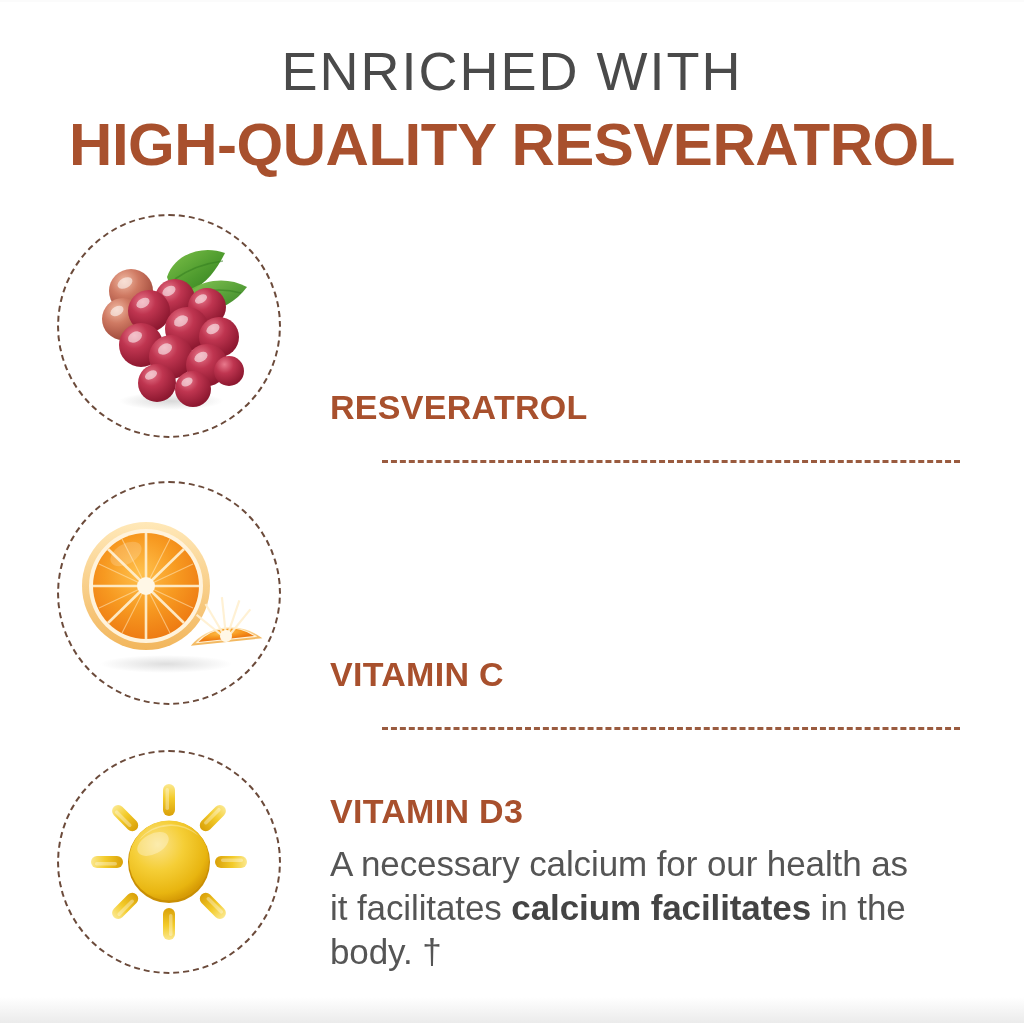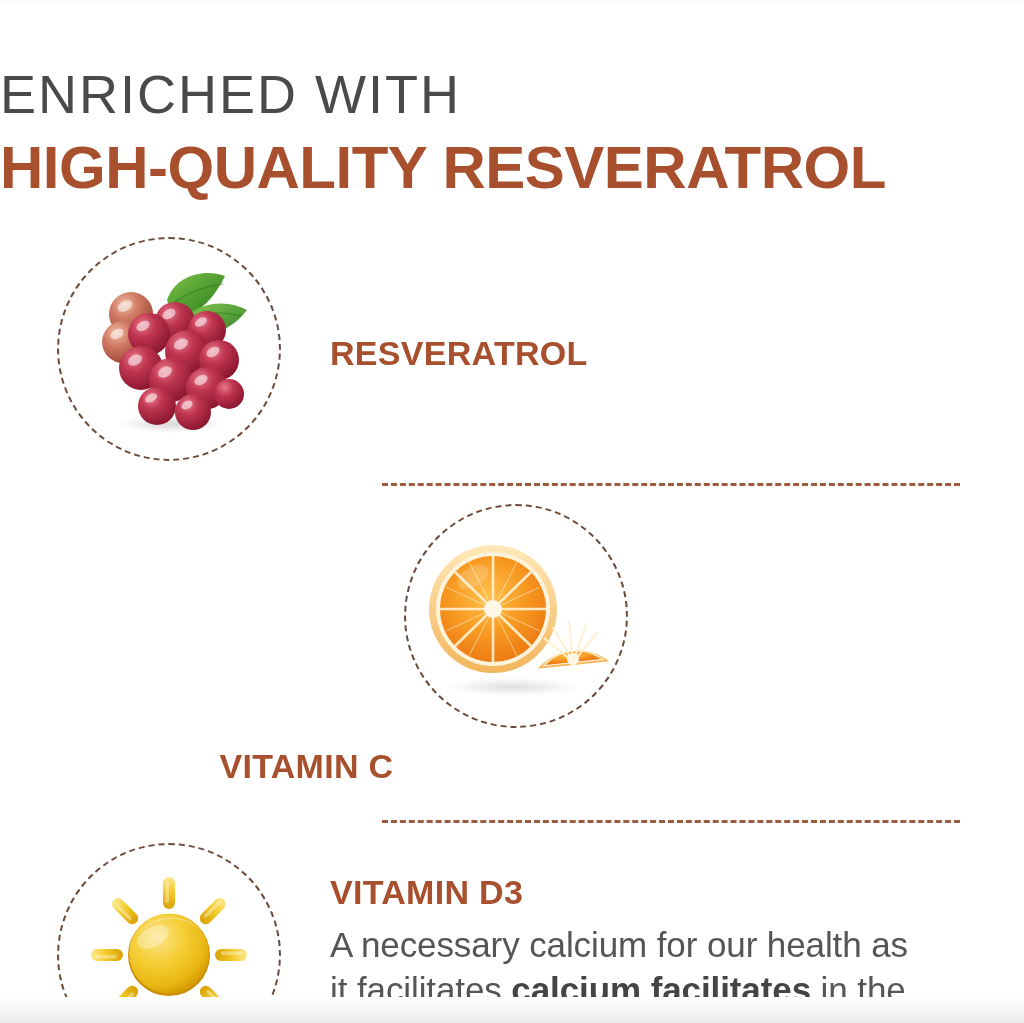--- a/index.html
+++ b/index.html
@@ -9,21 +9,21 @@
     font-family:"Liberation Sans", sans-serif;
     overflow:hidden;
     position:relative;
   }
   .page{
     position:absolute;inset:0;
     background:#ffffff;
     overflow:hidden;
   }
   
-  .header{ text-align:left; padding-top:66px; }
+  .header{ text-align:center; padding-top:43px; }
   .title-1{
     font-size:54px;
     font-weight:300;
     letter-spacing:2.0px;
     color:#4a4a4a;
     line-height:1.05;
     white-space:nowrap;
   }
   .title-2{
     font-size:60px;
@@ -31,21 +31,21 @@
     letter-spacing:-0.5px;
     color:#A8502D;
     line-height:1.18;
     margin-top:10px;
     white-space:nowrap;
   }
   
   .rows{ margin-top:34px; }
   .row{
     display:flex;
-    align-items:center;
+    align-items:flex-end;
     position:relative;
   }
   .icon-cell{
     width:330px;
     min-width:330px;
     display:flex;
     justify-content:center;
     align-items:flex-start;
     padding-left:8px;
     box-sizing:border-box;
@@ -81,21 +81,21 @@
   .ing-body b{ font-weight:bold; color:#444444; }
   .dagger{ font-weight:300; color:#555555; }
 
   .divider{
     height:0;
     border-top:3px dashed #9a5b3f;
     margin:0 64px 0 382px;
     width:578px;
   }
   .row-1{ margin-top:4px; }
-  .row-2{ margin-top:18px;flex-direction:column; }
+  .row-2{ margin-top:18px; }
   .row-3{ margin-top:20px; }
   .div-1{ margin-top:22px; }
   .div-2{ margin-top:22px; }
 
   
   .bottom-fade{
     position:absolute;
     left:0;right:0;bottom:0;
     height:26px;
     background:linear-gradient(to bottom,#ffffff 0%,#f4f4f4 55%,#ebebeb 100%);

